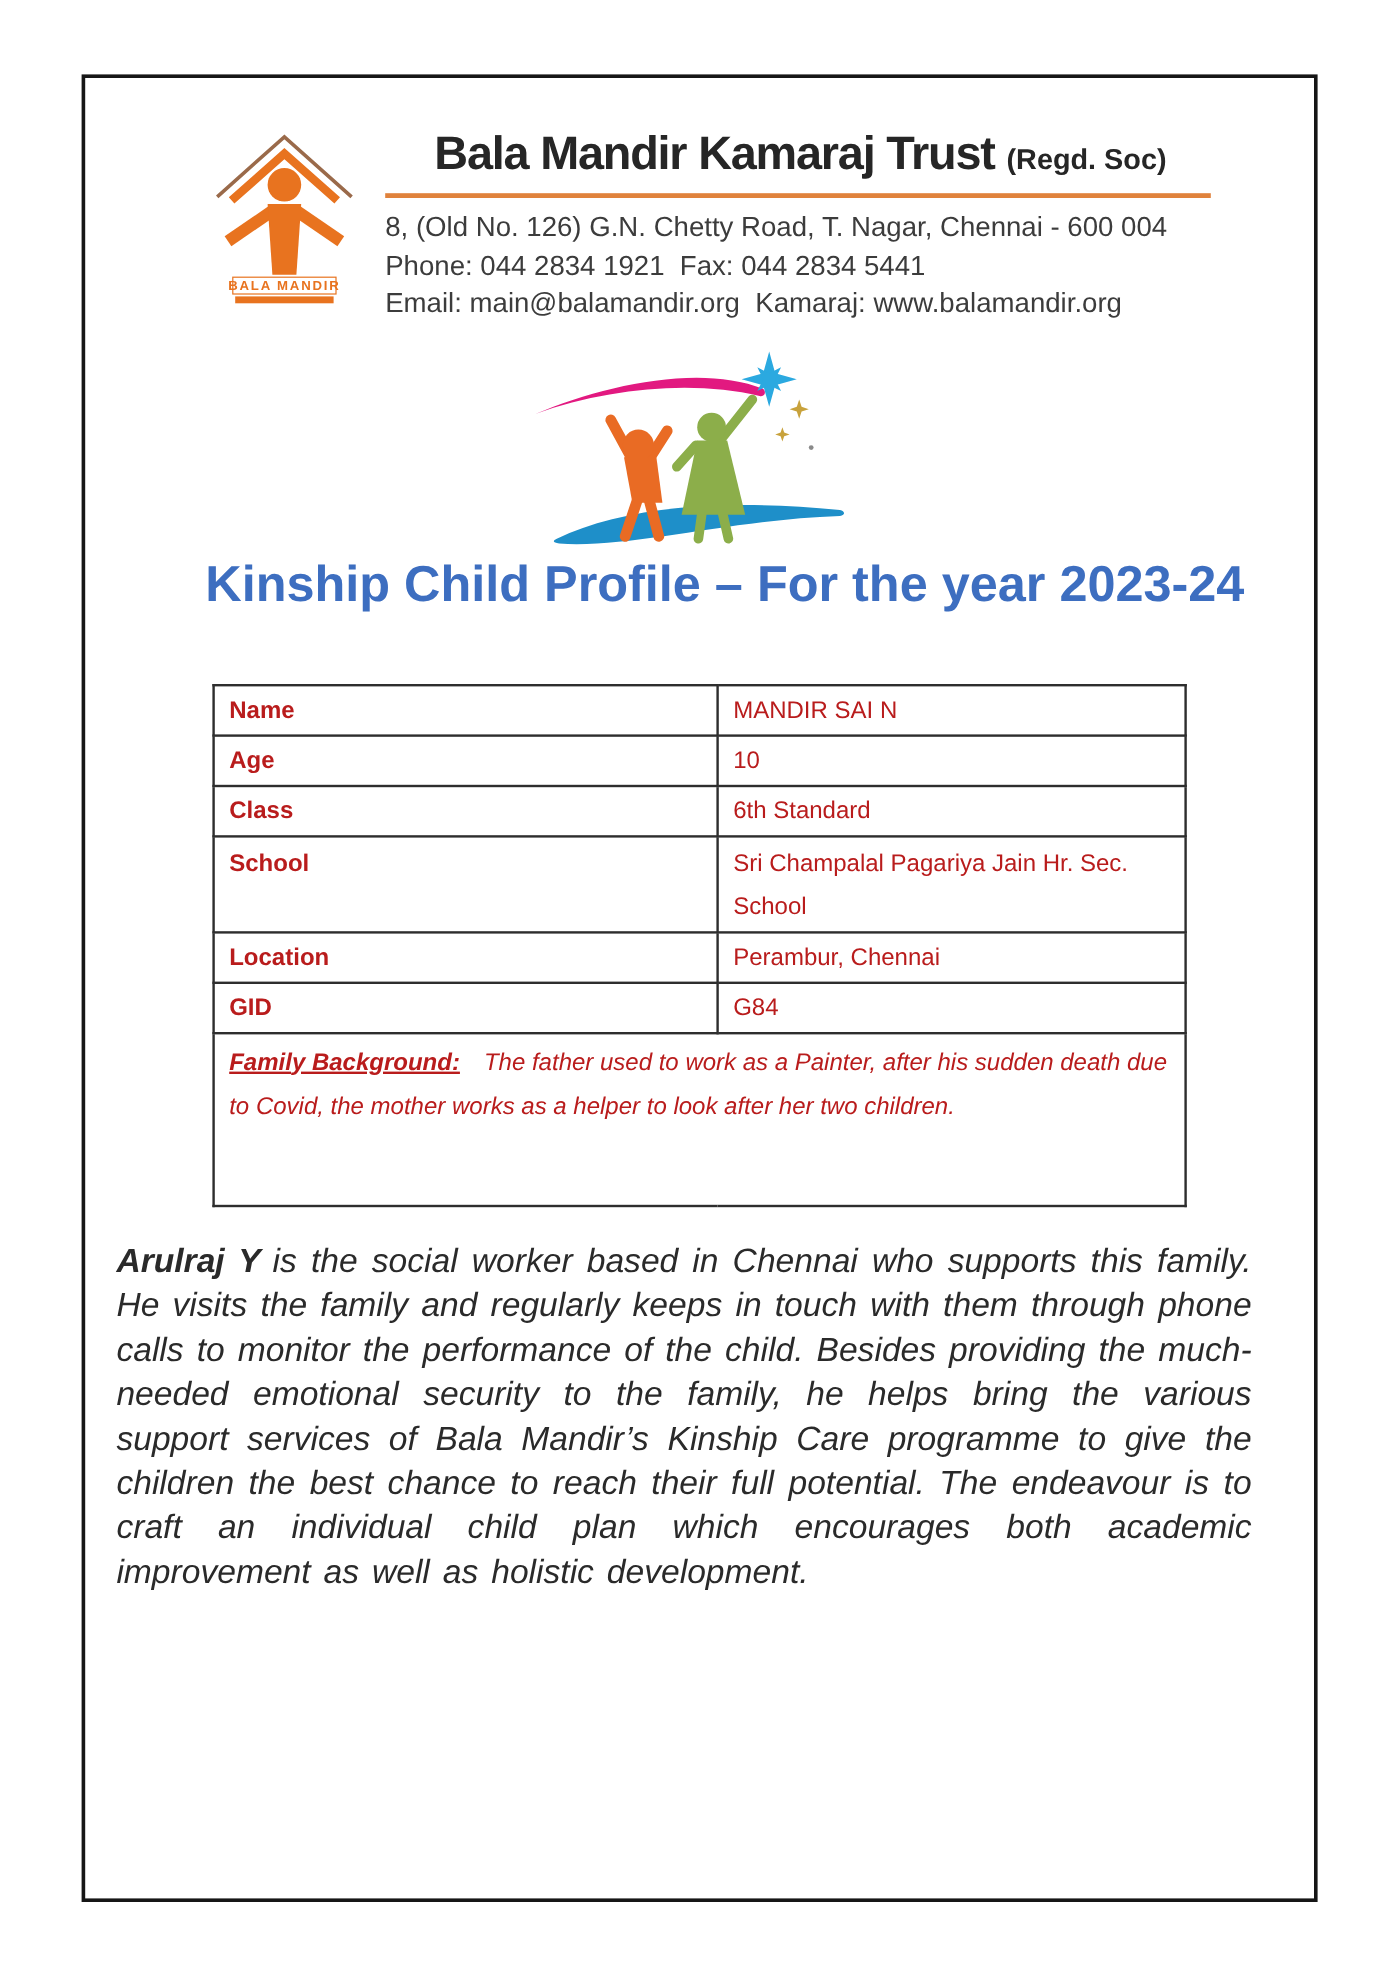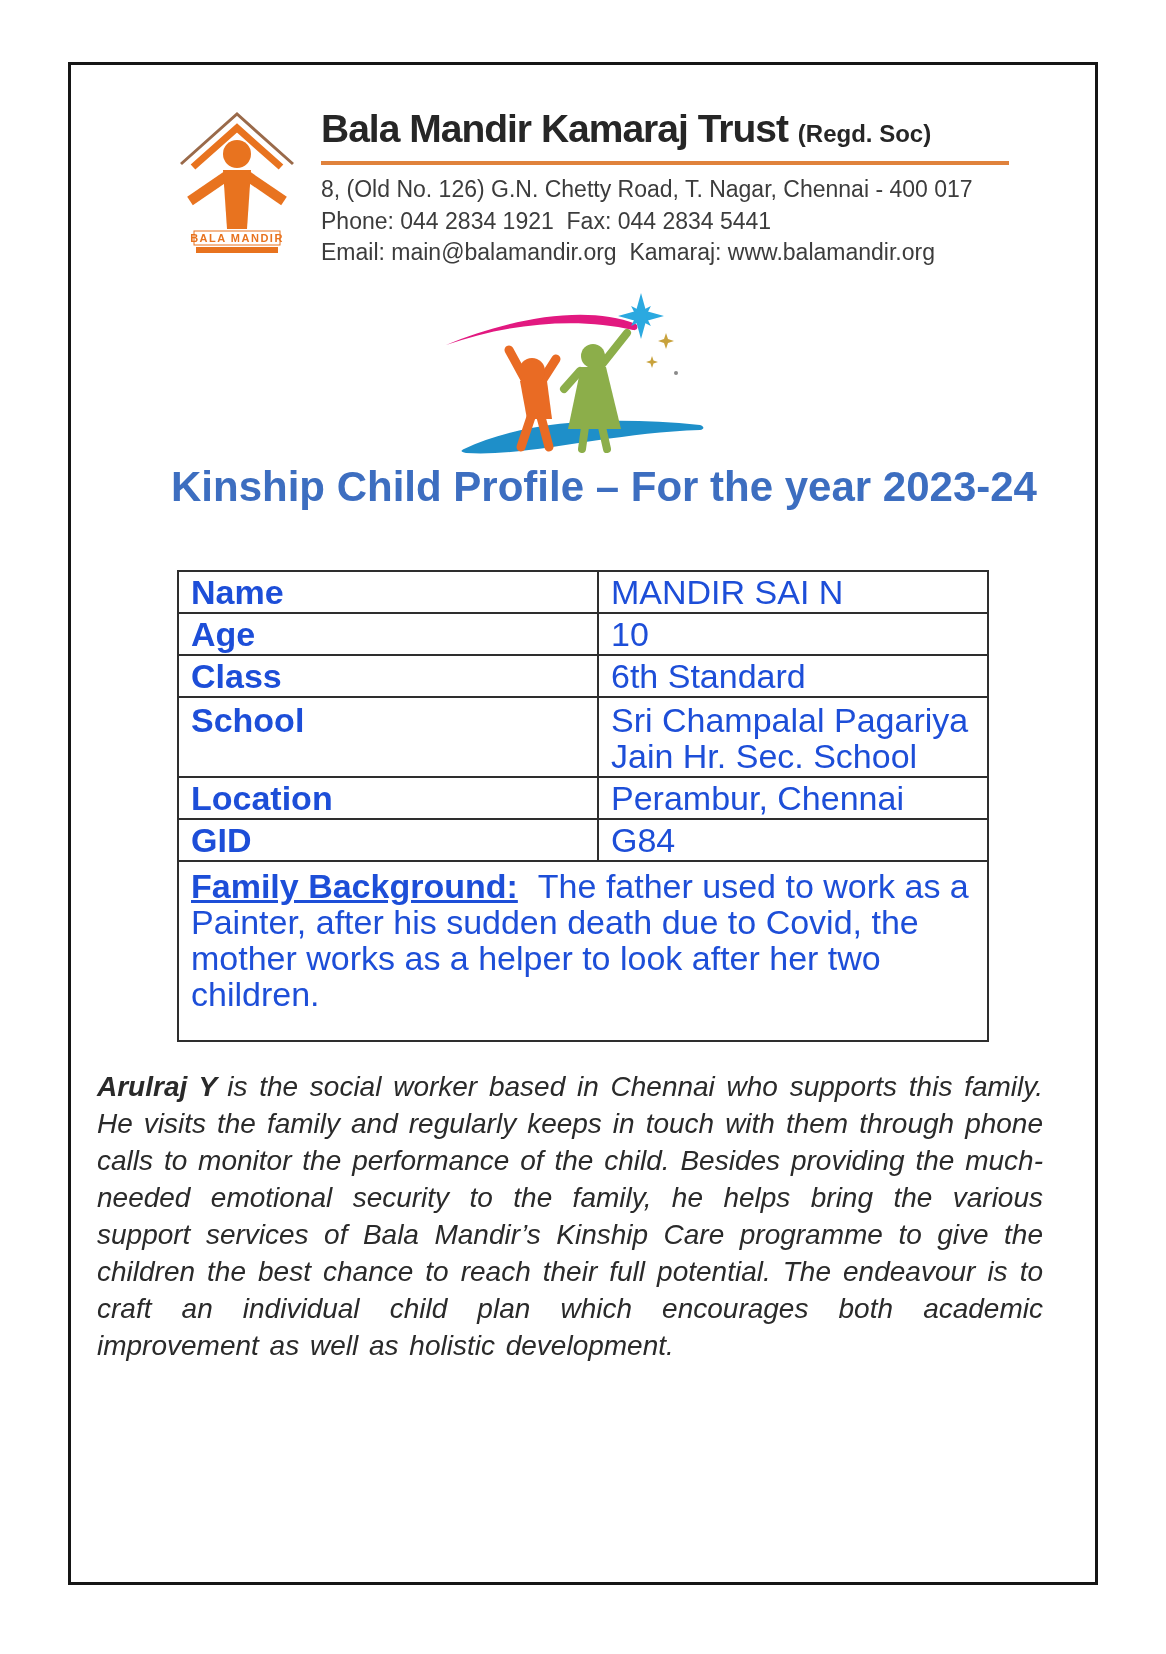--- a/index.html
+++ b/index.html
@@ -12,38 +12,38 @@
     position:absolute; left:68px; top:62px;
     width:1030px; height:1523px; box-sizing:border-box;
     border:3px solid #161616; background:#ffffff;
   }
   .content { padding-top:36px; }
 
   
   .letterhead { display:flex; margin-left:104px; gap:22px; }
   .bm-logo { width:124px; height:152px; flex:0 0 auto; }
   .header-text { padding-top:6px; width:692px; }
-  .org-line { font-size:39px; font-weight:bold; color:#262626; letter-spacing:-1px; line-height:44px; white-space:nowrap; }
+  .org-line { font-size:39px; font-weight:bold; color:#262626; letter-spacing:-1px; line-height:44px; white-space:nowrap;text-align:center; }
   .org-suffix { font-size:24px; letter-spacing:0; }
   .orange-rule { height:4px; background:#e0823c; margin:5px 0 9px 0; width:688px; }
   .addr { font-size:23px; color:#3c3c3c; line-height:31.5px; white-space:pre-wrap; }
 
   
   .kids-logo { width:310px; height:185px; margin:8px auto 0 auto; }
 
   
   .doc-title {
     text-align:center; font-size:42px; font-weight:bold;
     color:#3d6ec0; line-height:50px; margin-top:0;margin-left:42px;
   }
 
   
   .profile-table {
     width:812px; margin:58px auto 0 auto;
-    border-collapse:collapse; font-size:34px; color:#1d4ed8;
+    border-collapse:collapse; font-size:20px; color:#b91c1c;
     table-layout:fixed;
   }
   .profile-table td {
     border:2px solid #2e2e2e; padding:2px 12px; vertical-align:middle;
     line-height:36px; overflow:hidden;
   }
   .profile-table td.label { font-weight:bold; width:394px; }
   .fb-cell { vertical-align:top !important; padding-top:6px !important; line-height:38px; }
   .fb-label { font-weight:bold; text-decoration:underline; margin-right:20px; }
 
@@ -77,21 +77,21 @@
           <text x="62" y="141" text-anchor="middle" font-size="11" font-weight="bold" fill="#E8731F" letter-spacing="1.5" font-family="Liberation Sans, sans-serif">BALA MANDIR</text>
           <rect x="21" y="146" width="82" height="6" fill="#E8731F"></rect>
         </svg>
       </div>
       <div class="header-text">
         <div class="org-line">
           <span>Bala Mandir Kamaraj Trust</span>
           <span class="org-suffix">(Regd. Soc)</span>
         </div>
         <div class="orange-rule"></div>
-        <div class="addr">8, (Old No. 126) G.N. Chetty Road, T. Nagar, Chennai - 400 017</div>
+        <div class="addr">8, (Old No. 126) G.N. Chetty Road, T. Nagar, Chennai - 600 004</div>
         <div class="addr">Phone: 044 2834 1921  Fax: 044 2834 5441</div>
         <div class="addr">Email: main@balamandir.org  Kamaraj: www.balamandir.org</div>
       </div>
     </div>
 
     <div class="kids-logo">
       <svg width="310" height="185" viewBox="0 0 310 185" xmlns="http://www.w3.org/2000/svg">
         <path d="M 18,68 C 80,46 150,40 205,53 C 209,54 211,50 208,47 C 155,26 75,44 18,68 Z" fill="#E21980"></path>
         <path d="M 36,172 C 90,146 170,138 272,148 C 276,149 277,152 272,153 C 180,156 100,180 38,176 C 33,175 32,174 36,172 Z" fill="#1E8FC9"></path>
 
@@ -142,21 +142,21 @@
           <td class="value" style="vertical-align:top; padding-top:4px;">Sri Champalal Pagariya Jain Hr. Sec. School</td>
         </tr>
         <tr style="height:38px;">
           <td class="label">Location</td>
           <td class="value">Perambur, Chennai</td>
         </tr>
         <tr style="height:39px;margin-top:16px;">
           <td class="label">GID</td>
           <td class="value">G84</td>
         </tr>
-        <tr style="height:180px;">
+        <tr style="height:144px;font-style:italic;">
           <td class="fb-cell" colspan="2">
             <span class="fb-label">Family Background:</span><span>The father used to work as a Painter, after his sudden death due to Covid, the mother works as a helper to look after her two children.</span>
           </td>
         </tr>
       </tbody>
     </table>
 
     <p class="support-body">
       <span class="lead">Arulraj Y</span><span>is the social worker based in Chennai who supports this family. He visits the family and regularly keeps in touch with them through phone calls to monitor the performance of the child. Besides providing the much-needed emotional security to the family, he helps bring the various support services of Bala Mandir’s Kinship Care programme to give the children the best chance to reach their full potential. The endeavour is to craft an individual child plan which encourages both academic improvement as well as holistic development.</span>
     </p>

